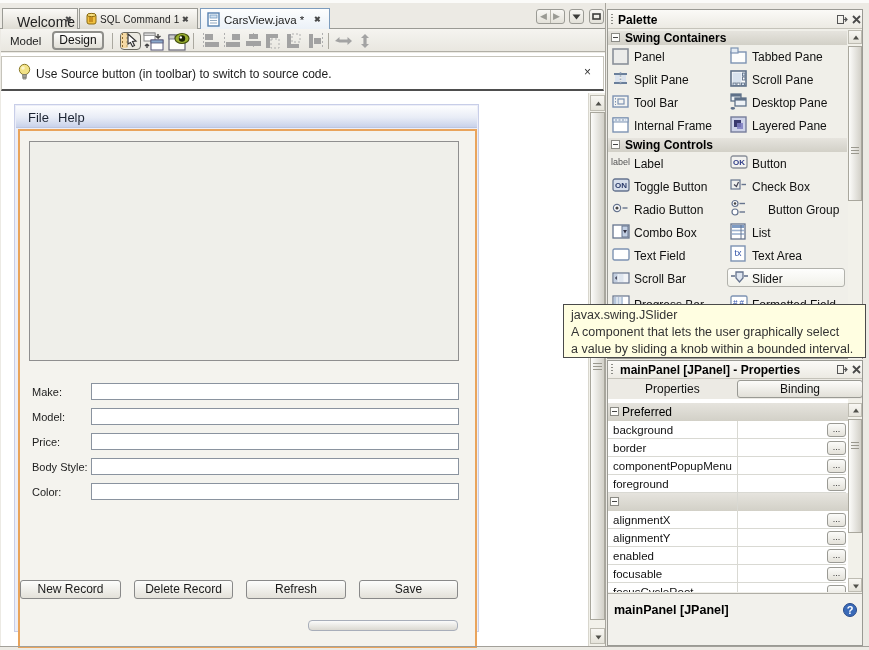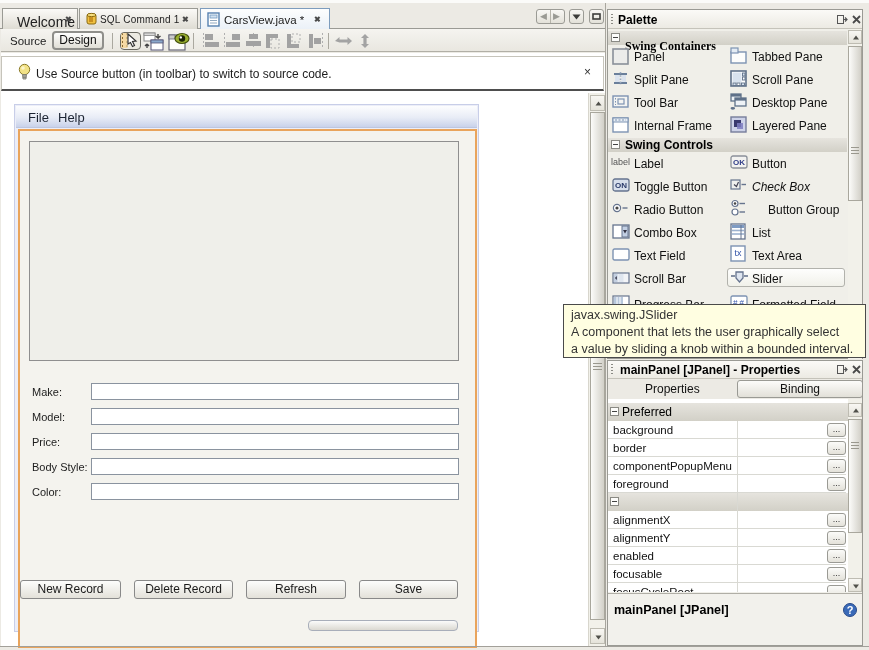--- a/index.html
+++ b/index.html
@@ -74,21 +74,21 @@
       </svg>
 </div>
 <div class="navbtn" style="left:589px;width:15px;">
   <svg style="position:absolute;left:2px;top:3px;" width="9" height="7" viewBox="0 0 9 7">
         <rect x="1" y="1" width="7" height="5" fill="none" stroke="#3c3c3a" stroke-width="1.6"></rect>
       </svg>
 </div>
 
 <div class="abs" id="toolbar" style="left:1px;top:29px;width:604px;height:23px;background:linear-gradient(#f5f4f0,#e9e7e0);border-bottom:1px solid #b1afa6;">
 </div>
-<span class="abs" style="left:10px;top:35px;font-size:11.5px;color:#222;">Source</span>
+<span class="abs" style="left:10px;top:35px;font-size:11.5px;color:#222;">Model</span>
 <div class="abs" style="left:52px;top:31px;width:52px;height:19px;border:2px solid #8f8f8b;border-radius:4px;background:linear-gradient(#fefefd,#e0ded6);font-size:12px;color:#111;text-align:center;line-height:15px;">Design</div>
 <div class="sep" style="left:112px;"></div>
 
 <div class="abs" style="left:120px;top:32px;width:21px;height:18px;border:1.5px solid #6a6a62;border-radius:4px;background:#eceae2;overflow:hidden;">
   <svg width="18" height="15" viewBox="0 0 18 15" style="position:absolute;left:0;top:0;">
     <rect x="0" y="0" width="6.5" height="15" fill="#f4d9a4"></rect>
     <line x1="1.5" y1="0" x2="1.5" y2="15" stroke="#8a6a30" stroke-width="1" stroke-dasharray="2,2"></line>
     <line x1="6" y1="0" x2="6" y2="15" stroke="#a08a50" stroke-width="0.8" stroke-dasharray="2,2"></line>
     <path d="M7 1 L15 8 L11.5 8.5 L13.5 12.5 L11.5 13.5 L9.5 9.5 L7 11 Z" fill="#fff" stroke="#333" stroke-width="1.2"></path>
   </svg>
@@ -235,21 +235,21 @@
           <rect x="0.5" y="1.5" width="6" height="8" fill="none" stroke="#555" stroke-width="1"></rect>
           <path d="M6 5.5 L10 5.5 M8 3.5 L10 5.5 L8 7.5" stroke="#555" stroke-width="1.2" fill="none"></path>
         </svg>
     <svg style="position:absolute;left:244px;top:5px;" width="9" height="9" viewBox="0 0 9 9">
           <path d="M1 1 L8 8 M8 1 L1 8" stroke="#4a4a4a" stroke-width="1.8"></path>
         </svg>
   </div>
 
   <div class="cathdr" style="top:21px;">
     <div class="minus" style="left:3px;top:2px;"></div>
-    <span style="position:absolute;left:17px;top:8px;font-family:Liberation Serif, serif;">Swing Containers</span>
+    <span style="position:absolute;left:17px;top:0px;">Swing Containers</span>
   </div>
 
   <svg class="icn" style="left:4px;top:38px;" width="17" height="17" viewBox="0 0 17 17">
         <rect x="1" y="1" width="15" height="15" fill="#ececea" stroke="#8a9099" stroke-width="1.6"></rect>
       </svg>
   <span class="pitem" style="left:26px;top:40px;">Panel</span>
   <svg class="icn" style="left:122px;top:37px;" width="17" height="17" viewBox="0 0 17 17">
         <rect x="1" y="5" width="15" height="11" fill="#fdfdfc" stroke="#7d93b2" stroke-width="1.4"></rect>
         <rect x="1" y="1" width="7" height="5" fill="#e4ecf4" stroke="#7d93b2" stroke-width="1.2"></rect>
       </svg>
@@ -313,21 +313,21 @@
   <svg class="icn" style="left:4px;top:168px;" width="18" height="14" viewBox="0 0 18 14">
         <rect x="1" y="1" width="16" height="12" rx="2" fill="#d7dfec" stroke="#66748e" stroke-width="1.3"></rect>
         <text x="9" y="10" font-size="8" font-weight="bold" fill="#2a3a6a" text-anchor="middle" font-family="Liberation Sans">ON</text>
       </svg>
   <span class="pitem" style="left:26px;top:170px;">Toggle Button</span>
   <svg class="icn" style="left:122px;top:168px;" width="17" height="13" viewBox="0 0 17 13">
         <rect x="1" y="2" width="9" height="9" fill="#f0f0ee" stroke="#66748e" stroke-width="1.2"></rect>
         <path d="M4 6.5 L6.5 8.5 L8.5 4" stroke="#445" stroke-width="1.2" fill="none"></path>
         <line x1="11.5" y1="6.5" x2="16" y2="6.5" stroke="#66748e" stroke-width="1.4"></line>
       </svg>
-  <span class="pitem" style="left:144px;top:170px;font-style:italic;">Check Box</span>
+  <span class="pitem" style="left:144px;top:170px;">Check Box</span>
 
   <svg class="icn" style="left:4px;top:192px;" width="17" height="12" viewBox="0 0 17 12">
         <circle cx="5" cy="6" r="3.6" fill="#fff" stroke="#66748e" stroke-width="1.2"></circle>
         <circle cx="5" cy="6" r="1.6" fill="#444"></circle>
         <line x1="10.5" y1="6" x2="15.5" y2="6" stroke="#66748e" stroke-width="1.4"></line>
       </svg>
   <span class="pitem" style="left:26px;top:193px;">Radio Button</span>
   <svg class="icn" style="left:122px;top:189px;" width="17" height="18" viewBox="0 0 17 18">
         <circle cx="5" cy="4.5" r="3" fill="#fff" stroke="#66748e" stroke-width="1.2"></circle>
         <circle cx="5" cy="4.5" r="1.3" fill="#444"></circle>

